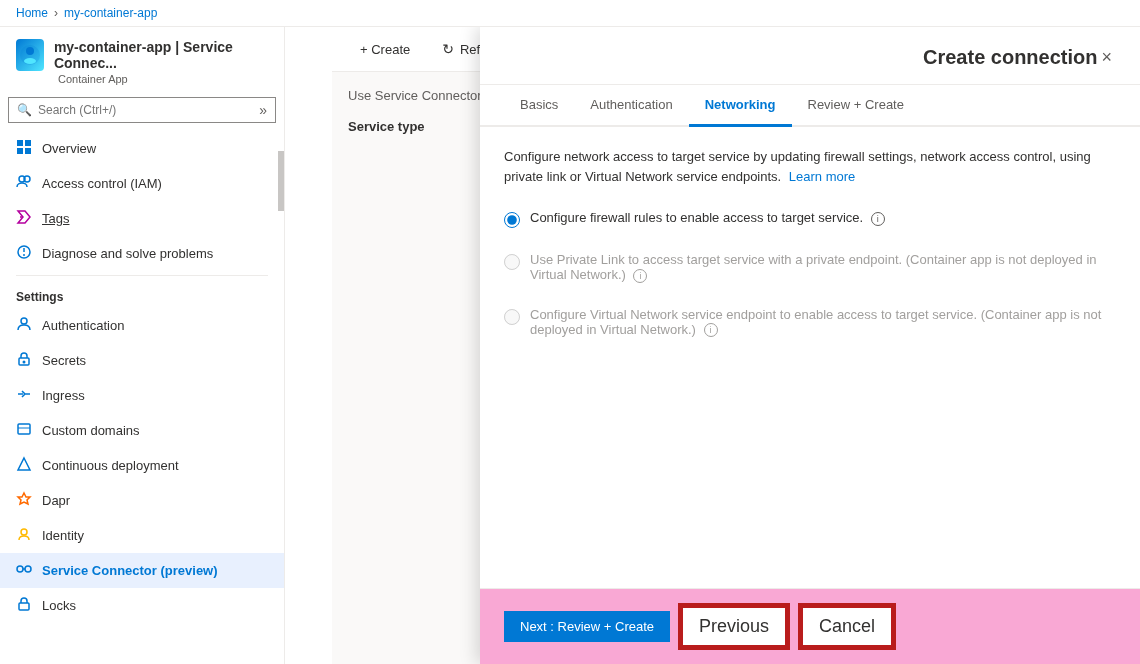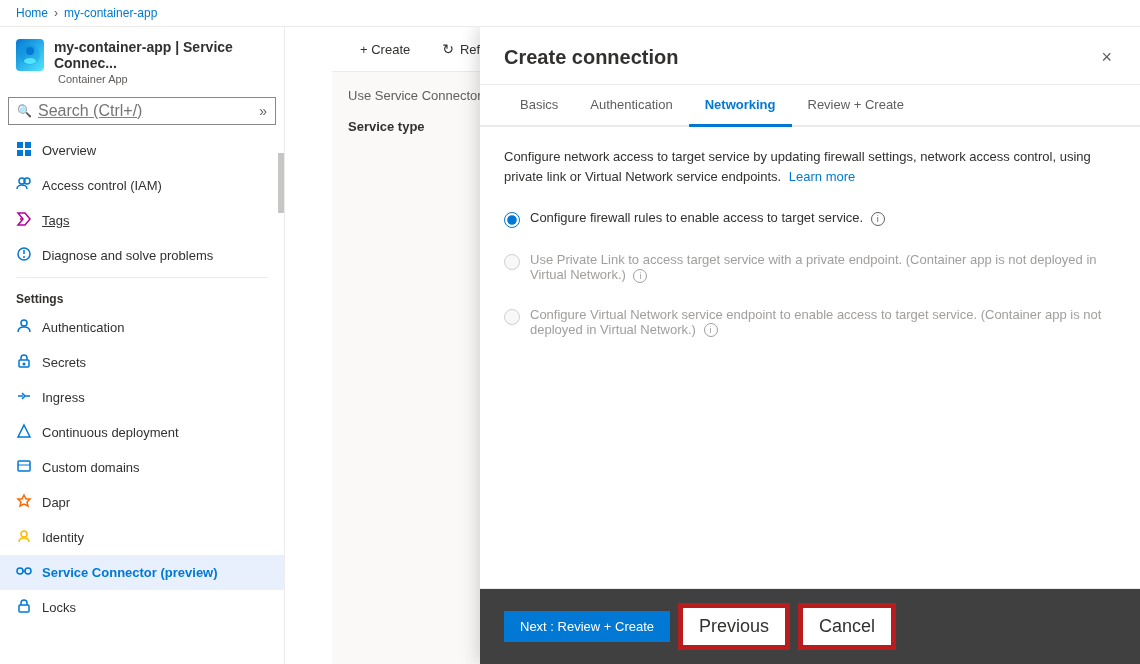--- a/index.html
+++ b/index.html
@@ -18,40 +18,40 @@
     .sidebar-item.active { background: #e8f0fe; color: #0078d4; font-weight: 600; }
 
     
     .content-area { flex: 1; display: flex; flex-direction: column; background: #faf9f8; overflow: hidden; position: relative; }
     .content-toolbar { display: flex; align-items: center; padding: 8px 16px; gap: 8px; background: #fff; border-bottom: 1px solid #edebe9; }
     .toolbar-btn { display: flex; align-items: center; gap: 6px; padding: 6px 12px; border: 1px solid #8a8886; background: #fff; cursor: pointer; font-size: 13px; color: #323130; }
     .content-main { flex: 1; padding: 16px; overflow-y: auto; }
 
     
     .panel-overlay { position: absolute; top: 0; right: 0; width: 660px; height: 100%; background: #fff; box-shadow: -4px 0 16px rgba(0,0,0,0.15); display: flex; flex-direction: column; z-index: 100; }
-    .panel-header { display: flex; align-items: center; justify-content: space-between; padding: 16px 24px 12px; border-bottom: 1px solid #edebe9; }
+    .panel-header { display: flex; align-items: center; justify-content: flex-end; padding: 16px 24px 12px; border-bottom: 1px solid #edebe9; }
     .panel-title { font-size: 20px; font-weight: 600; color: #323130; }
     .close-btn { background: none; border: none; cursor: pointer; font-size: 18px; color: #605e5c; padding: 4px; }
 
     
     .panel-tabs { display: flex; padding: 0 24px; border-bottom: 2px solid #edebe9; background: #fff; }
     .tab { padding: 12px 16px; cursor: pointer; font-size: 13px; color: #605e5c; border-bottom: 3px solid transparent; margin-bottom: -2px; }
     .tab.active { color: #0078d4; border-bottom-color: #0078d4; font-weight: 600; }
 
     
     .panel-content { flex: 1; padding: 20px 24px; overflow-y: auto; }
     .panel-description { font-size: 13px; color: #323130; line-height: 1.5; margin-bottom: 20px; }
     .panel-description a { color: #0078d4; text-decoration: none; }
 
     .radio-option { display: flex; align-items: flex-start; gap: 10px; margin-bottom: 16px; padding: 4px 0; }
     .radio-option input[type="radio"] { margin-top: 2px; accent-color: #0078d4; width: 16px; height: 16px; flex-shrink: 0; cursor: pointer; }
     .radio-option.disabled input[type="radio"] { cursor: default; }
 
     
-    .panel-footer { display: flex; align-items: center; justify-content: flex-start; padding: 14px 24px; border-top: 1px solid #edebe9; background: #404040; gap: 8px; }
+    .panel-footer { display: flex; align-items: center; justify-content: flex-start; padding: 14px 24px; border-top: 1px solid #edebe9; background: #f9a8d4; gap: 8px; }
     .btn-primary { background: #0078d4; color: #fff; border: none; padding: 8px 16px; font-size: 13px; cursor: pointer; font-weight: 500; }
     .btn-secondary { background: #fff; color: #323130; border: 5px solid #b91c1c; padding: 8px 16px; font-size: 18px; cursor: pointer; }
   </style>
 </head>
 <body>
 
 <div style="display:flex;align-items:center;padding:6px 16px;font-size:12px;background:#fff;border-bottom:1px solid #edebe9;gap:6px;">
   <a style="color:#0078d4;text-decoration:none;">Home</a>
   <span style="color:#605e5c;">›</span>
   <a style="color:#0078d4;text-decoration:none;">my-container-app</a>
@@ -69,21 +69,21 @@
             <ellipse cx="12" cy="18" rx="6" ry="3" fill="#50e6ff"></ellipse>
           </svg>
         </div>
         <span style="font-size:14px;font-weight:600;color:#323130;">my-container-app | Service Connec...</span>
       </div>
       <div style="font-size:11px;color:#605e5c;margin-left:42px;">Container App</div>
     </div>
 
     <div style="display:flex;align-items:center;margin:4px 8px 8px;border:1px solid #8a8886;padding:4px 8px;gap:6px;background:#fff;">
       <span style="color:#605e5c;font-size:12px;">🔍</span>
-      <input type="text" style="border: none; outline: none; font-size: 16px; flex: 1 1 0%; color: #ec4899; background: transparent; text-decoration: underline;" placeholder="Search (Ctrl+/)">
+      <input type="text" style="border: none; outline: none; font-size: 12px; flex: 1 1 0%; color: #ec4899; background: transparent;" placeholder="Search (Ctrl+/)">
       <button style="background:none;border:none;cursor:pointer;color:#605e5c;font-size:14px;padding:0;">»</button>
     </div>
 
     <div style="position:relative;display:flex;">
       <div style="width:6px;background:#f3f2f1;position:absolute;right:0;top:0;bottom:0;">
         <div style="width:6px;height:60px;background:#c8c6c4;position:absolute;top:20px;"></div>
       </div>
     </div>
 
     <div class="sidebar-nav">
@@ -155,33 +155,33 @@
         <span style="color:#0078d4;">
           <svg width="16" height="16" viewBox="0 0 16 16">
               <path d="M2 8h5M9 8h5M6 5l3 3-3 3" fill="none" stroke="#0078d4" stroke-width="1.5"></path>
             </svg>
         </span>
         <span style="font-size:13px;">Ingress</span>
       </div>
       <div class="sidebar-item">
         <span style="color:#0078d4;">
           <svg width="16" height="16" viewBox="0 0 16 16">
-              <polygon points="8,2 14,14 2,14" fill="none" stroke="#0078d4" stroke-width="1.5"></polygon>
-            </svg>
-        </span>
-        <span style="font-size:13px;">Continuous deployment</span>
-      </div>
-      <div class="sidebar-item">
-        <span style="color:#0078d4;">
-          <svg width="16" height="16" viewBox="0 0 16 16">
               <rect x="2" y="3" width="12" height="10" rx="1" fill="none" stroke="#0078d4" stroke-width="1.5"></rect>
               <line x1="2" y1="7" x2="14" y2="7" stroke="#0078d4" stroke-width="1"></line>
             </svg>
         </span>
         <span style="font-size:13px;">Custom domains</span>
+      </div>
+      <div class="sidebar-item">
+        <span style="color:#0078d4;">
+          <svg width="16" height="16" viewBox="0 0 16 16">
+              <polygon points="8,2 14,14 2,14" fill="none" stroke="#0078d4" stroke-width="1.5"></polygon>
+            </svg>
+        </span>
+        <span style="font-size:13px;">Continuous deployment</span>
       </div>
       <div class="sidebar-item">
         <span style="color:#ff6a00;">
           <svg width="16" height="16" viewBox="0 0 16 16">
               <path d="M8 2l2 4h4l-3 3 1 4-4-2-4 2 1-4-3-3h4z" fill="none" stroke="#ff6a00" stroke-width="1.5"></path>
             </svg>
         </span>
         <span style="font-size:13px;">Dapr</span>
       </div>
       <div class="sidebar-item">

